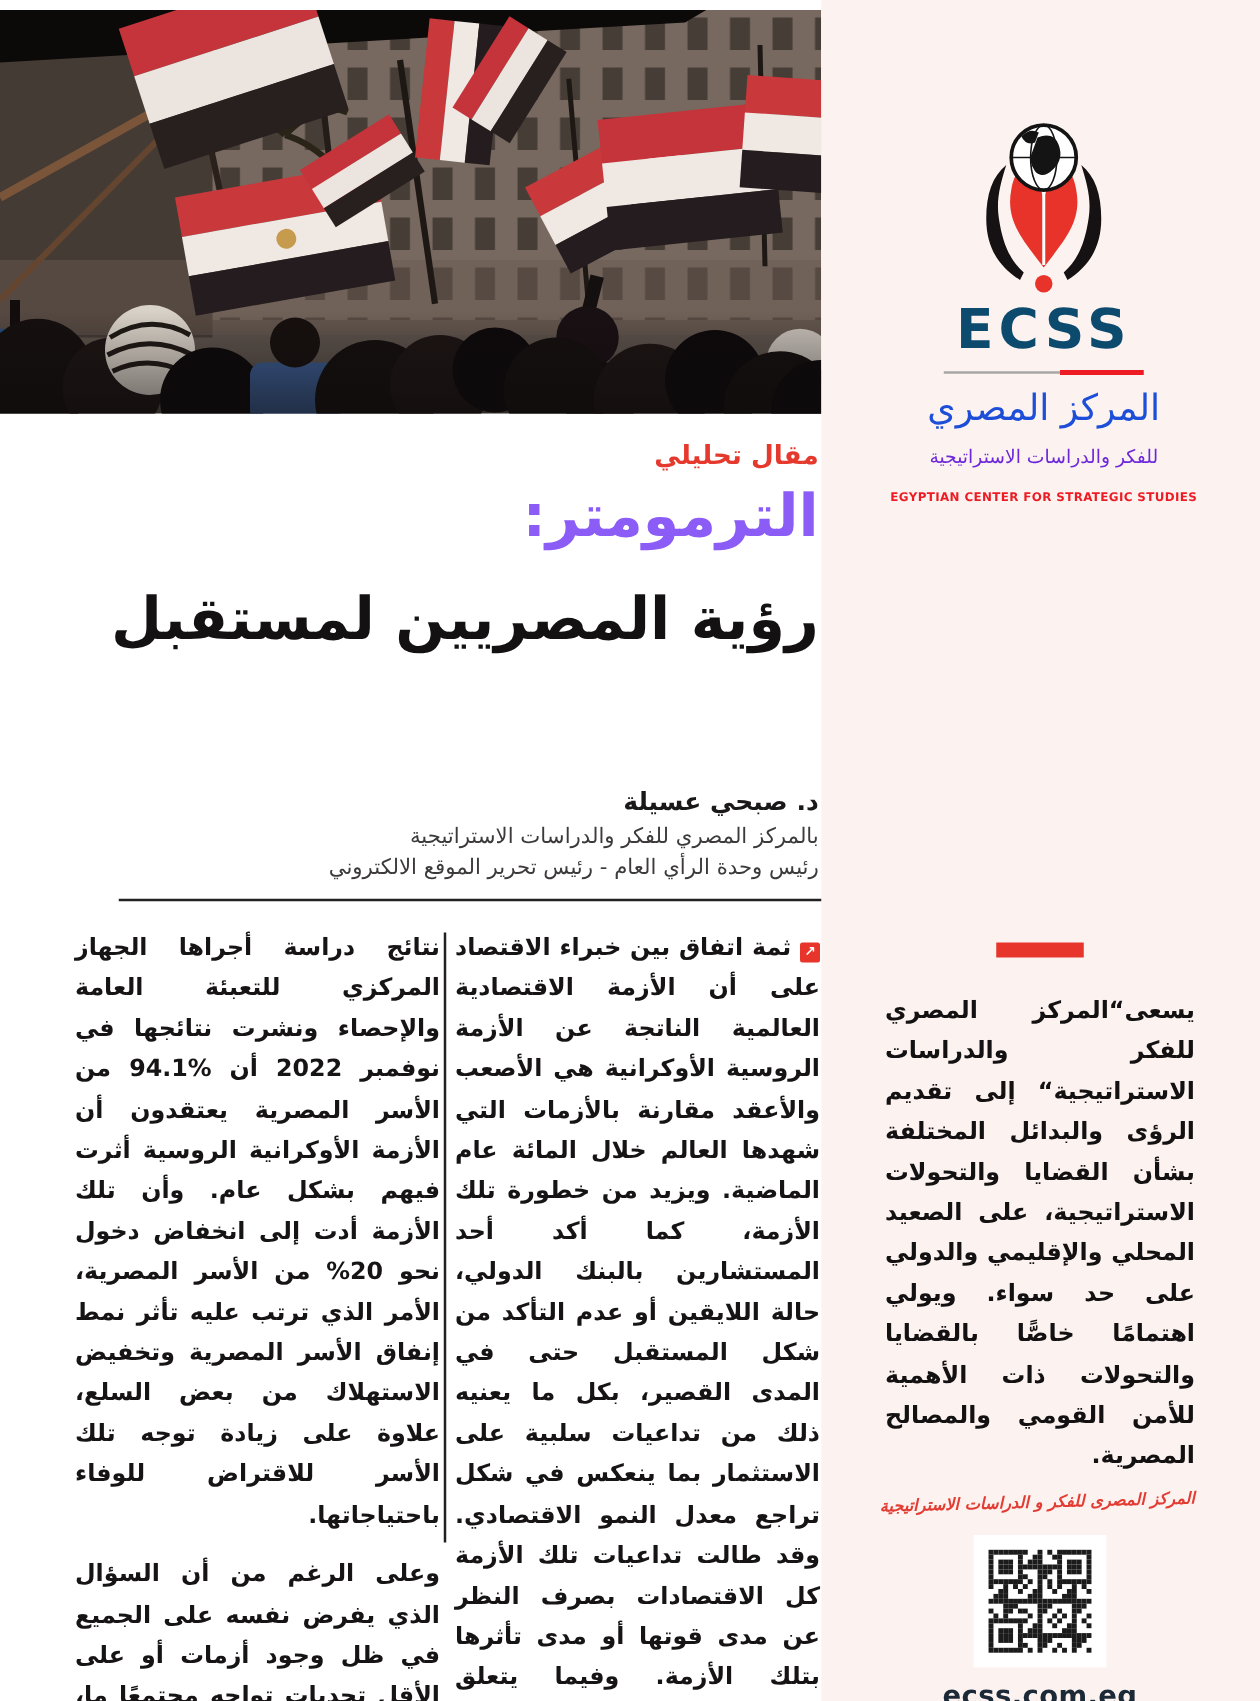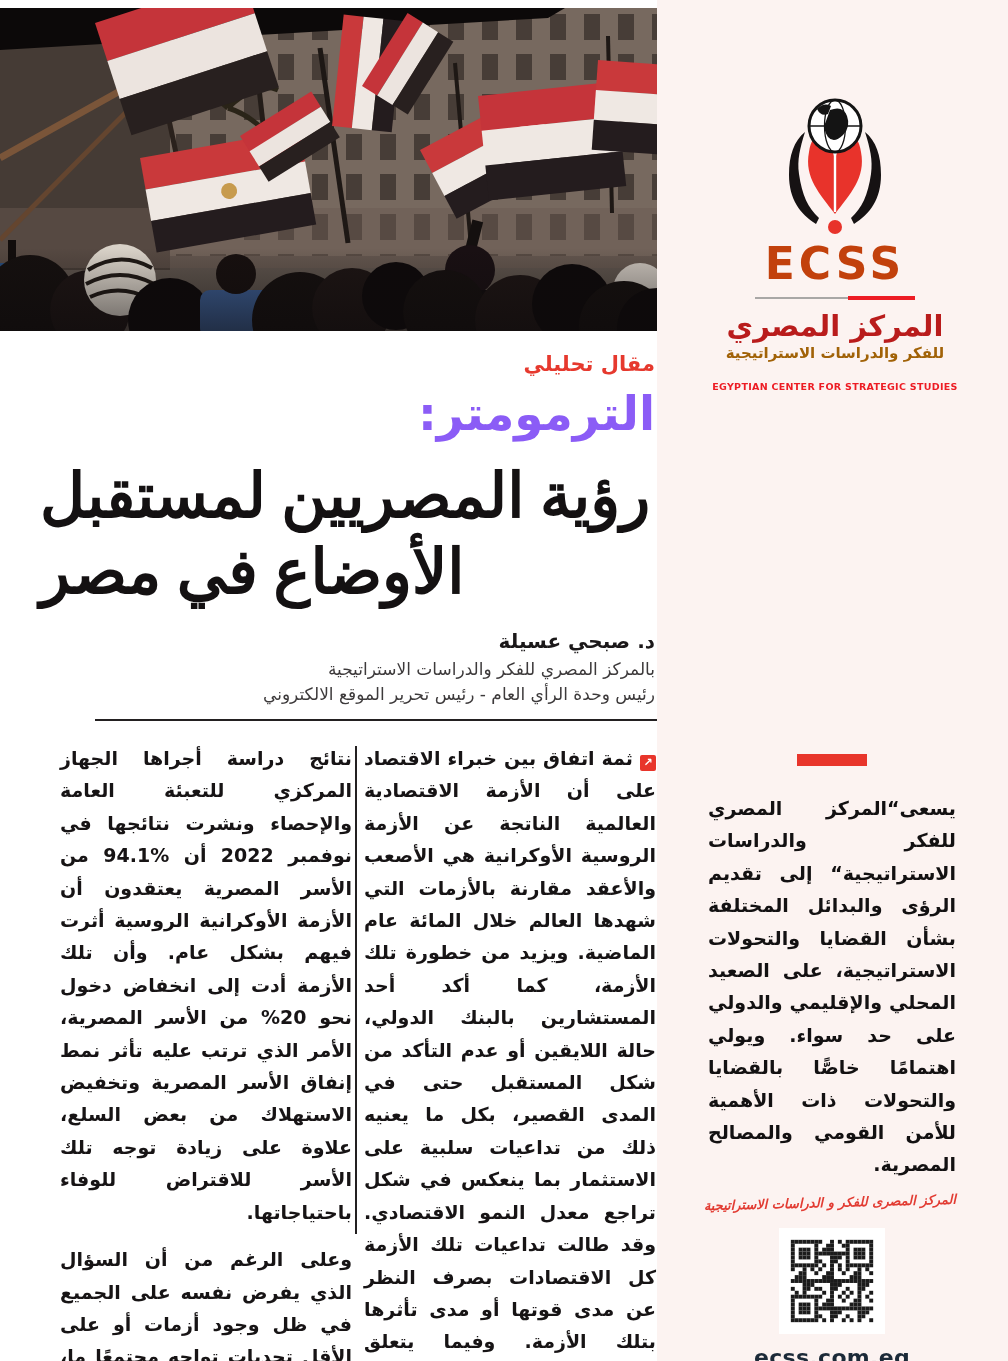--- a/index.html
+++ b/index.html
@@ -13,33 +13,33 @@
   .abs { position:absolute; }
 
   
   .pink-strip { left:657px; top:0; width:351px; height:1361px; background:#fcf3f1; }
 
   
   .photo { left:0; top:8px; width:657px; height:323px; overflow:hidden; }
 
   
   .logo { left:710px; top:96px; width:250px; text-align:center; }
-  .logo-acronym { font-size:44px; font-weight:bold; color:#c2410c; letter-spacing:4px; margin-top:-2px; }
+  .logo-acronym { font-size:44px; font-weight:bold; color:#0c4a6e; letter-spacing:4px; margin-top:-2px; }
   .logo-divider { width:160px; margin:7px auto 8px auto; display:flex; align-items:center; }
   .logo-divider .seg-gray { flex:0 0 58%; height:2px; background:#a9a7a6; }
   .logo-divider .seg-red  { flex:1; height:4px; background:#ed1c24; }
-  .logo-name-ar { direction:rtl; font-size:29px; font-weight:bold; color:#b91c1c; line-height:36px; }
-  .logo-tagline-ar { direction:rtl; font-size:15px; font-weight:bold; color:#a16207; margin-top:0; }
+  .logo-name-ar { direction:rtl; font-size:29px; font-weight:normal; color:#1d4ed8; line-height:36px; }
+  .logo-tagline-ar { direction:rtl; font-size:15px; font-weight:normal; color:#6d28d9; margin-top:12px; }
   .logo-name-en { font-size:9.5px; font-weight:bold; color:#ed1c24; letter-spacing:.3px; margin-top:19px; }
 
   
   .kicker { top:352px; right:353px; direction:rtl; font-size:21px; font-weight:bold; color:#e6392e; }
   .title-gray { top:386px; right:353px; direction:rtl; font-size:47px; font-weight:bold; color:#8b5cf6; }
-  .title-black { top:458px; right:353px; left:40px; direction:rtl; text-align:left;
-                 font-size:62px; font-weight:bold; color:#141112; line-height:76px;font-family:Liberation Serif, serif; }
+  .title-black { top:458px; right:353px; left:40px; direction:rtl; text-align:right;
+                 font-size:47px; font-weight:bold; color:#141112; line-height:76px; }
   .author-name { top:629px; right:353px; direction:rtl; font-size:20px; font-weight:bold; color:#1b1819; }
   .author-roles { top:657px; right:353px; left:60px; direction:rtl; text-align:right;
                   font-size:17px; color:#3d3a3b; line-height:25px; }
   .rule-h { left:95px; top:719px; width:562px; height:2px; background:#232021; }
 
   
   .col { direction:rtl; font-size:19px; line-height:32.4px; font-weight:bold; color:#171415;
          text-align:justify; }
   .col-mid  { left:364px; top:742px; width:292px; }
   .col-left { left:60px;  top:742px; width:292px; }
@@ -201,21 +201,20 @@
   </div>
   <div class="logo-name-ar">المركز المصري</div>
   <div class="logo-tagline-ar">للفكر والدراسات الاستراتيجية</div>
   <div class="logo-name-en">EGYPTIAN CENTER FOR STRATEGIC STUDIES</div>
 </div>
 
 <div class="abs kicker">مقال تحليلي</div>
 <div class="abs title-gray">الترمومتر:</div>
 <div class="abs title-black">
   <div>رؤية المصريين لمستقبل</div>
-  <div>الأوضاع في مصر</div>
 </div>
 <div class="abs author-name">د. صبحي عسيلة</div>
 <div class="abs author-roles">
   <div>بالمركز المصري للفكر والدراسات الاستراتيجية</div>
   <div>رئيس وحدة الرأي العام - رئيس تحرير الموقع الالكتروني</div>
 </div>
 <div class="abs rule-h"></div>
 
 <div class="abs col col-mid">
   <p><span class="p-icon">↗</span><span>ثمة اتفاق بين خبراء الاقتصاد على أن الأزمة الاقتصادية العالمية الناتجة عن الأزمة الروسية الأوكرانية هي الأصعب والأعقد مقارنة بالأزمات التي شهدها العالم خلال المائة عام الماضية. ويزيد من خطورة تلك الأزمة، كما أكد أحد المستشارين بالبنك الدولي، حالة اللايقين أو عدم التأكد من شكل المستقبل حتى في المدى القصير، بكل ما يعنيه ذلك من تداعيات سلبية على الاستثمار بما ينعكس في شكل تراجع  معدل النمو الاقتصادي. وقد طالت تداعيات تلك الأزمة كل الاقتصادات بصرف النظر عن مدى قوتها أو مدى تأثرها بتلك الأزمة. وفيما يتعلق بالأوضاع في مصر، فقد أظهرت</span></p>

